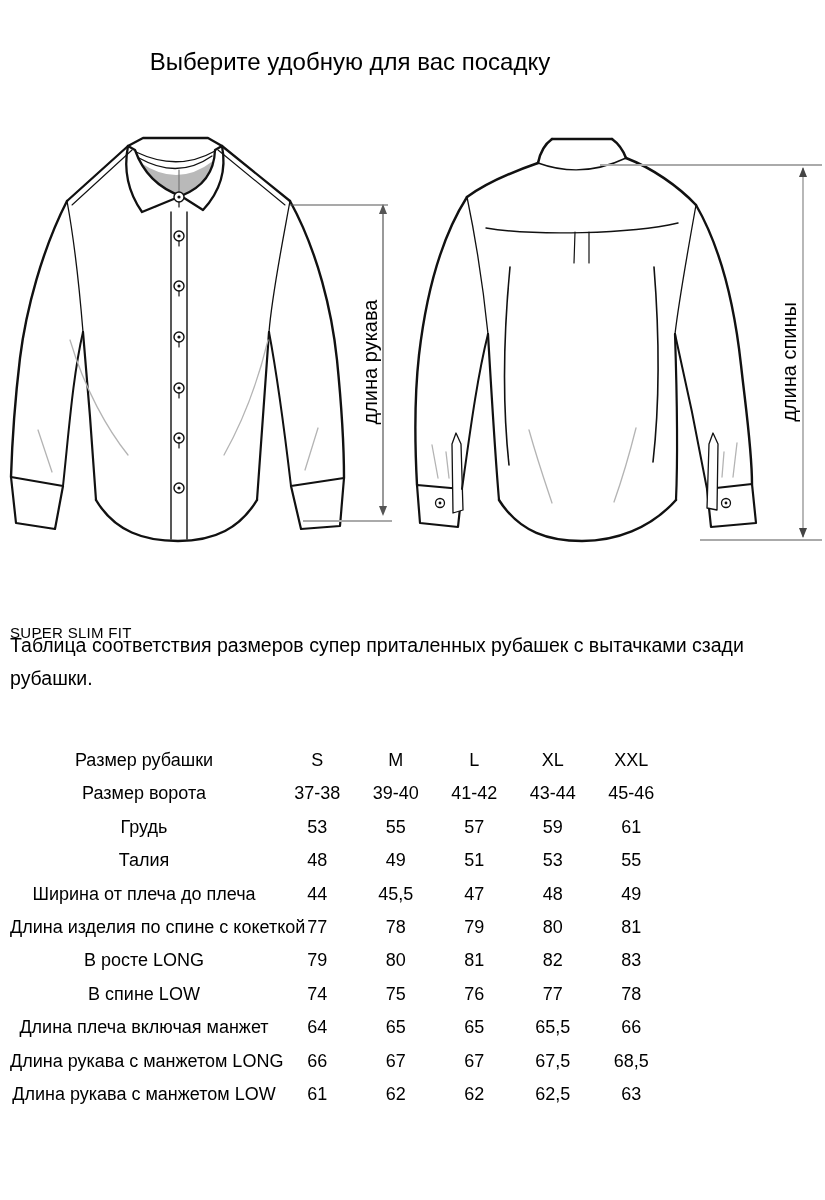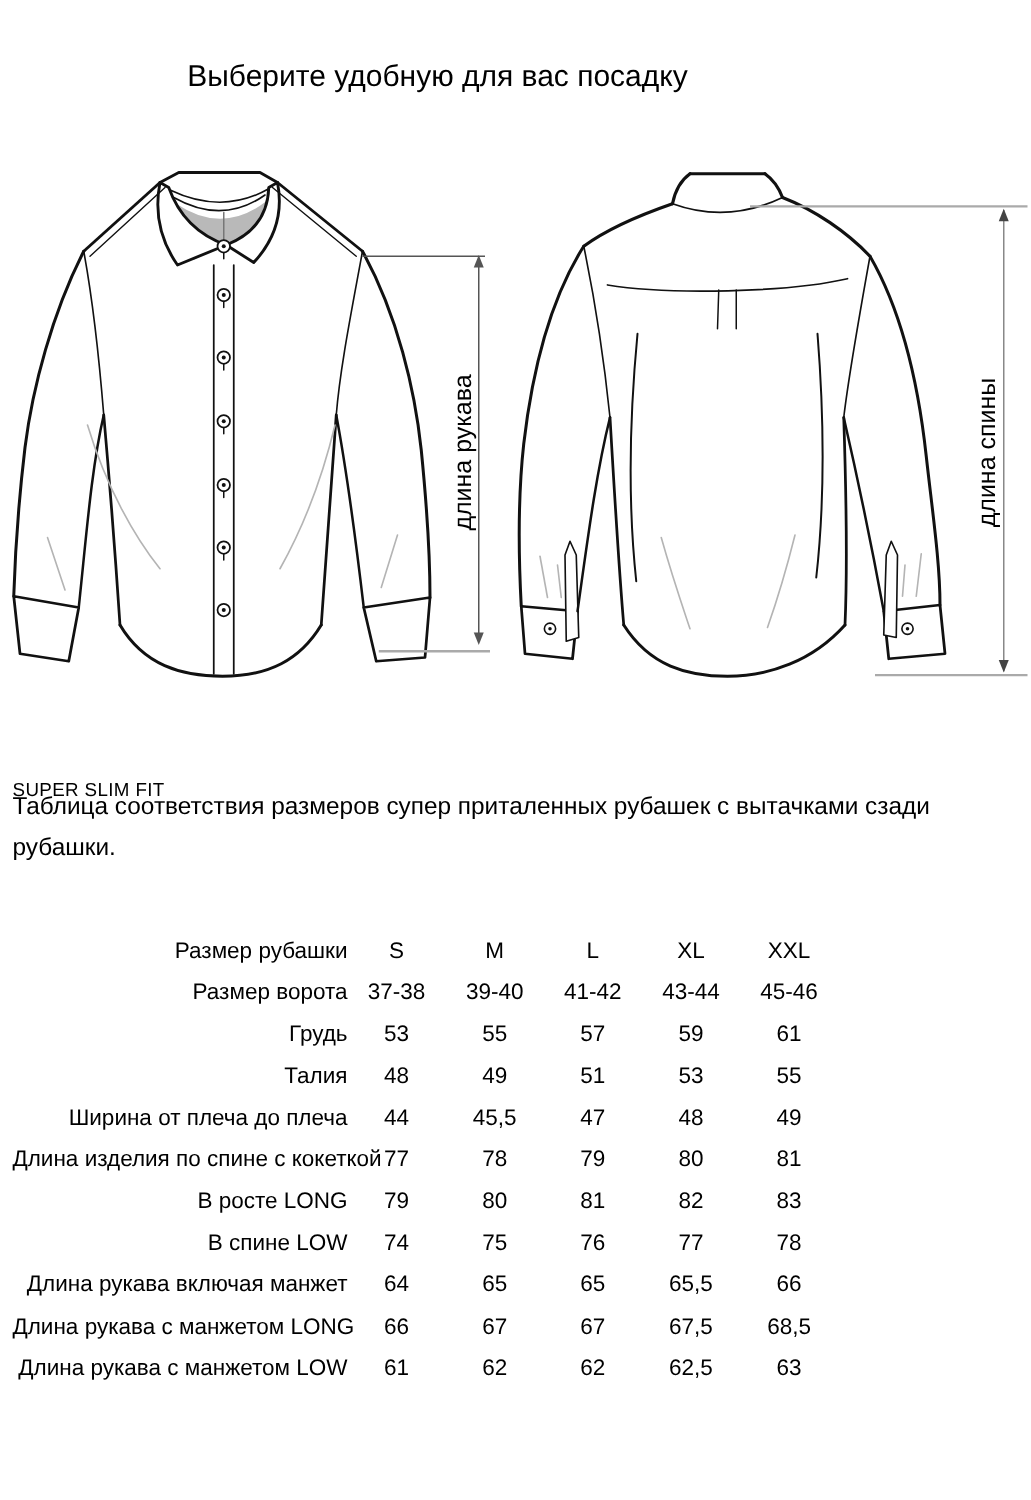--- a/index.html
+++ b/index.html
@@ -19,21 +19,21 @@
   .fit-desc{
     position:absolute;top:629px;left:10px;width:805px;
     font-size:19.5px;line-height:32.5px;font-weight:400;
   }
   .size-table{
     position:absolute;top:744px;left:10px;width:662px;
     display:grid;grid-template-columns:268px repeat(5,78.5px);
   }
   .trow{display:contents;}
   .cell{height:33.4px;line-height:33.4px;font-size:18px;white-space:nowrap;}
-  .cell.lbl{text-align:right;}
+  .cell.lbl{text-align:center;}
   .cell.val{text-align:center;}
 </style>
 </head>
 <body>
 
 <div class="title">Выберите удобную для вас посадку</div>
 
 <svg id="diagram" width="825" height="600" viewBox="0 0 825 600">
 
   <g fill="none" stroke="#111" stroke-linecap="round" stroke-linejoin="round">
@@ -258,21 +258,21 @@
   </div>
   <div class="trow">
     <div class="cell lbl">В спине LOW</div>
     <div class="cell val">74</div>
     <div class="cell val">75</div>
     <div class="cell val">76</div>
     <div class="cell val">77</div>
     <div class="cell val">78</div>
   </div>
   <div class="trow">
-    <div class="cell lbl">Длина рукава включая манжет</div>
+    <div class="cell lbl">Длина плеча включая манжет</div>
     <div class="cell val">64</div>
     <div class="cell val">65</div>
     <div class="cell val">65</div>
     <div class="cell val">65,5</div>
     <div class="cell val">66</div>
   </div>
   <div class="trow">
     <div class="cell lbl">Длина рукава с манжетом LONG</div>
     <div class="cell val">66</div>
     <div class="cell val">67</div>

